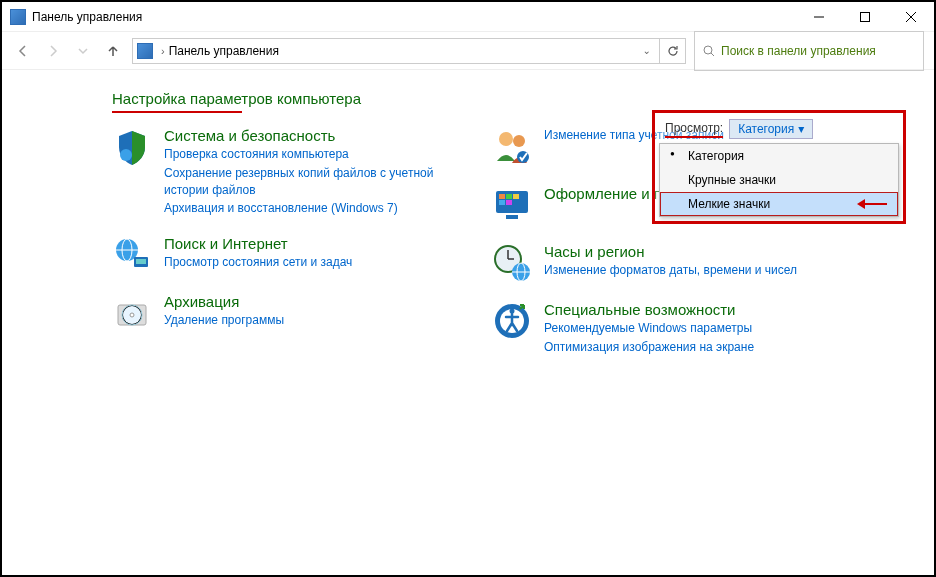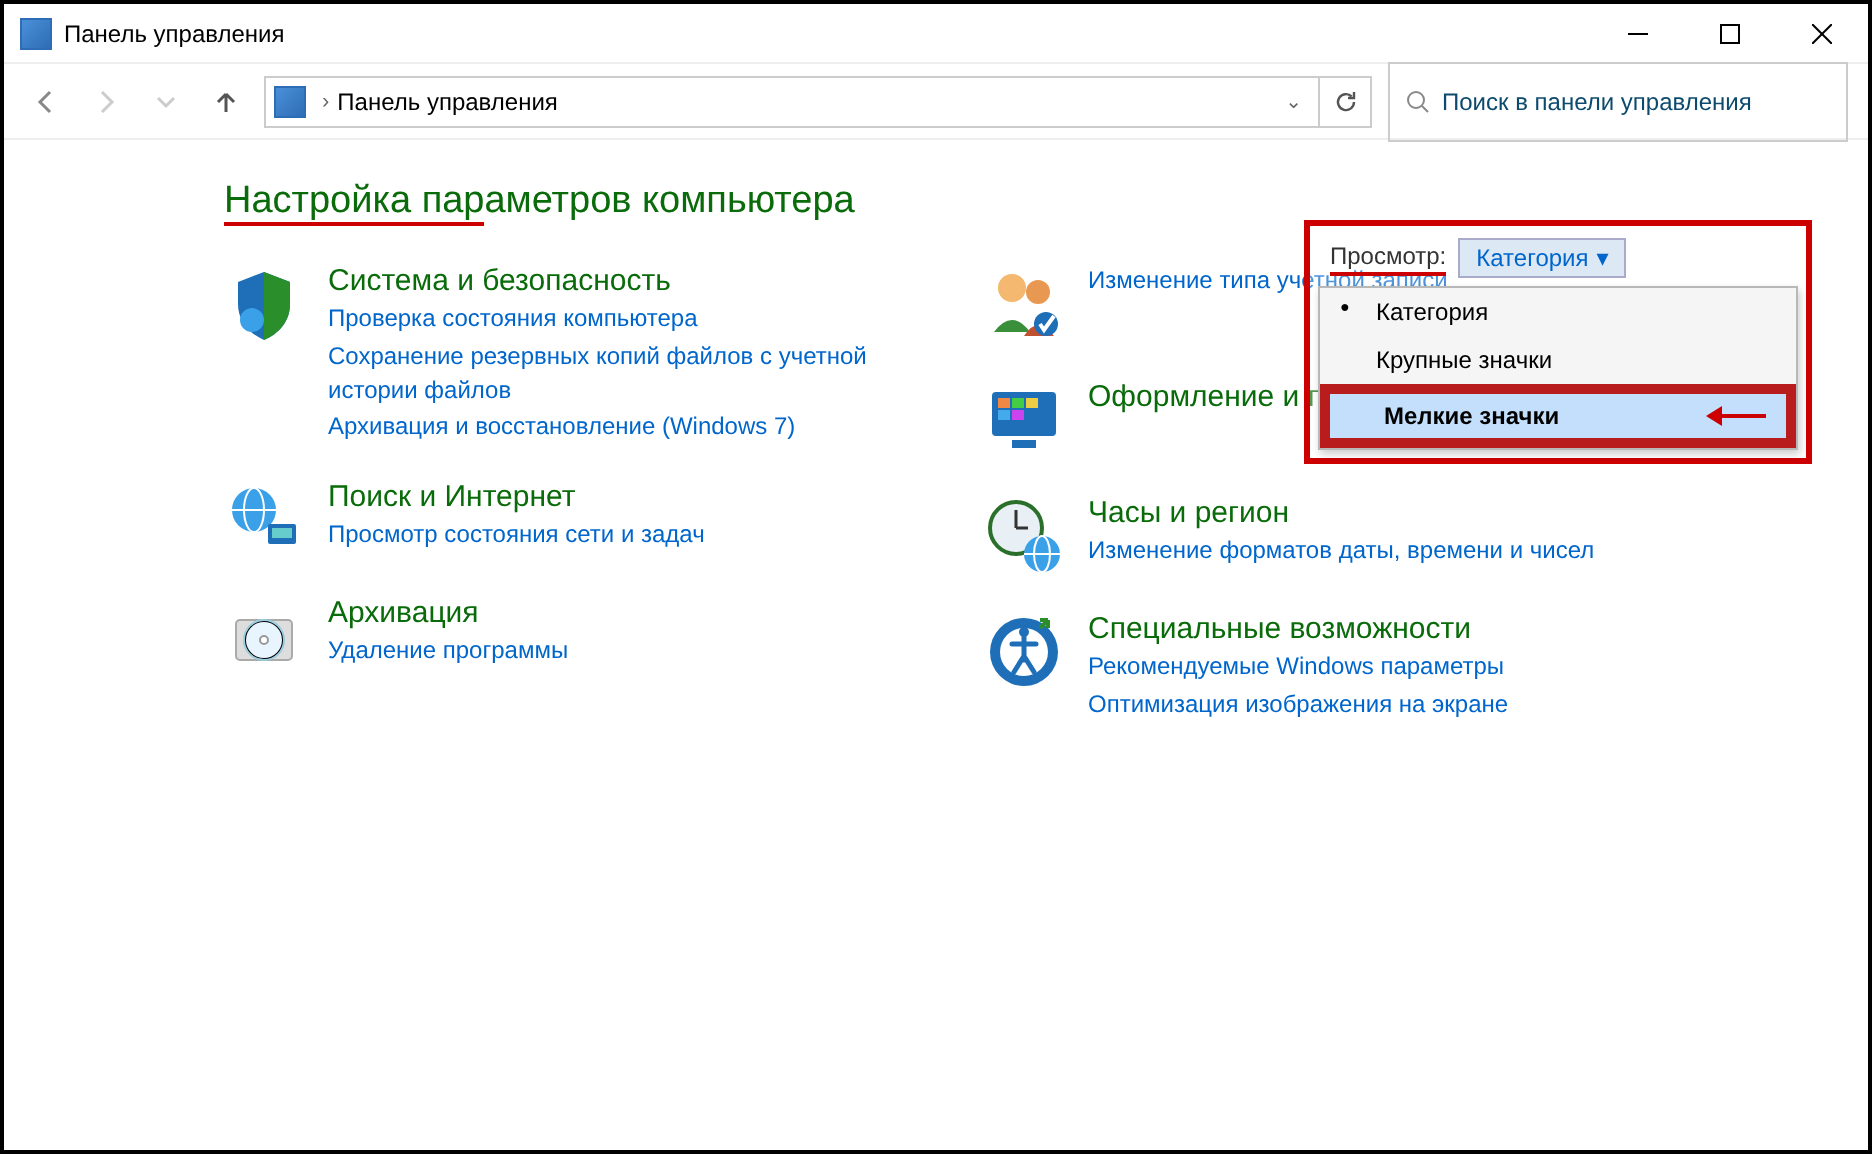--- a/index.html
+++ b/index.html
@@ -16,46 +16,46 @@
 
 .navbar { height: 38px; display: flex; align-items: center; padding: 6px 10px; gap: 8px; border-bottom: 1px solid #eee; }
 .nav-arrow { width: 22px; height: 22px; display: flex; align-items: center; justify-content: center; color: #555; }
 .nav-arrow.disabled { color: #bbb; }
 .breadcrumb { flex: 1; height: 26px; border: 1px solid #ccc; display: flex; align-items: center; padding: 0 4px; min-width: 300px; }
 .breadcrumb .bc-icon { width: 16px; height: 16px; background: linear-gradient(135deg,#4a90d9,#2e6db5); border: 1px solid #2e6db5; margin-right: 4px; }
 .breadcrumb .chev { color: #666; margin: 0 4px; font-size: 11px; }
 .breadcrumb .bc-label { font-size: 12px; }
 .breadcrumb .bc-drop { margin-left: auto; color: #666; font-size: 10px; padding-right: 4px; }
 .refresh-btn { width: 26px; height: 26px; border: 1px solid #ccc; border-left: none; display: flex; align-items: center; justify-content: center; margin-left: -8px; }
-.search { width: 230px; height: 40px; border: 1px solid #ccc; display: flex; align-items: center; padding: 0 8px; color: #0c4a6e; gap: 6px; }
+.search { width: 230px; height: 40px; border: 1px solid #ccc; display: flex; align-items: center; padding: 0 8px; color: #4d7c0f; gap: 6px; }
 .search svg { width: 12px; height: 12px; }
 
 
 .content { padding: 20px 28px 20px 110px; position: relative; }
-.heading { color: #0a6b0a; font-size: 19px; margin-bottom: 20px; font-weight: normal; }
+.heading { color: #0a6b0a; font-size: 15px; margin-bottom: 20px; font-weight: normal; }
 .heading-underline { position: absolute; left: 110px; top: 41px; width: 130px; height: 2px; background: #c00; }
 
 
 .cols { display: flex; gap: 40px; }
 .col { width: 340px; }
 .cat { display: flex; gap: 12px; margin-bottom: 18px; }
 .cat-icon { width: 40px; height: 40px; flex-shrink: 0; }
 .cat-text { display: flex; flex-direction: column; gap: 2px; }
 .cat-title { color: #0a6b0a; font-size: 15px; font-weight: normal; cursor: pointer; }
 .cat-link { color: #0066cc; font-size: 12px; cursor: pointer; line-height: 1.4; }
 
 
 .view-overlay { position: absolute; top: 108px; right: 28px; width: 254px; border: 3px solid #c00; border-radius: 0; padding: 4px; background: rgba(255,255,255,0.3); }
 .view-header { display: flex; align-items: center; gap: 6px; font-size: 12px; padding: 2px 6px; }
 .view-header .vlabel { color: #333; border-bottom: 2px solid #c00; padding-bottom: 1px; }
 .view-header .vcurrent { color: #0066cc; background: #dce9f5; padding: 2px 8px; display: flex; align-items: center; gap: 4px; border: 1px solid #aac; }
 .dropdown { background: #f5f5f5; border: 1px solid #b8b8b8; margin-top: 2px; box-shadow: 1px 2px 4px rgba(0,0,0,0.2); }
 .dropdown-item { padding: 5px 10px 5px 28px; font-size: 12px; position: relative; cursor: pointer; }
 .dropdown-item.selected::before { content: "●"; position: absolute; left: 10px; font-size: 8px; }
-.dropdown-item.hover { background: #c4dffb; border: 5px solid #b91c1c; padding: 4px 9px 4px 27px; position: relative; font-weight: bold; }
+.dropdown-item.hover { background: #c4dffb; border: 1px solid #b91c1c; padding: 4px 9px 4px 27px; position: relative; }
 .red-arrow { position: absolute; right: 10px; top: 50%; transform: translateY(-50%); }
 .red-arrow svg { width: 30px; height: 12px; }
 
 
 svg { display: block; }
 </style>
 </head>
 <body>
 
 <div class="titlebar">

